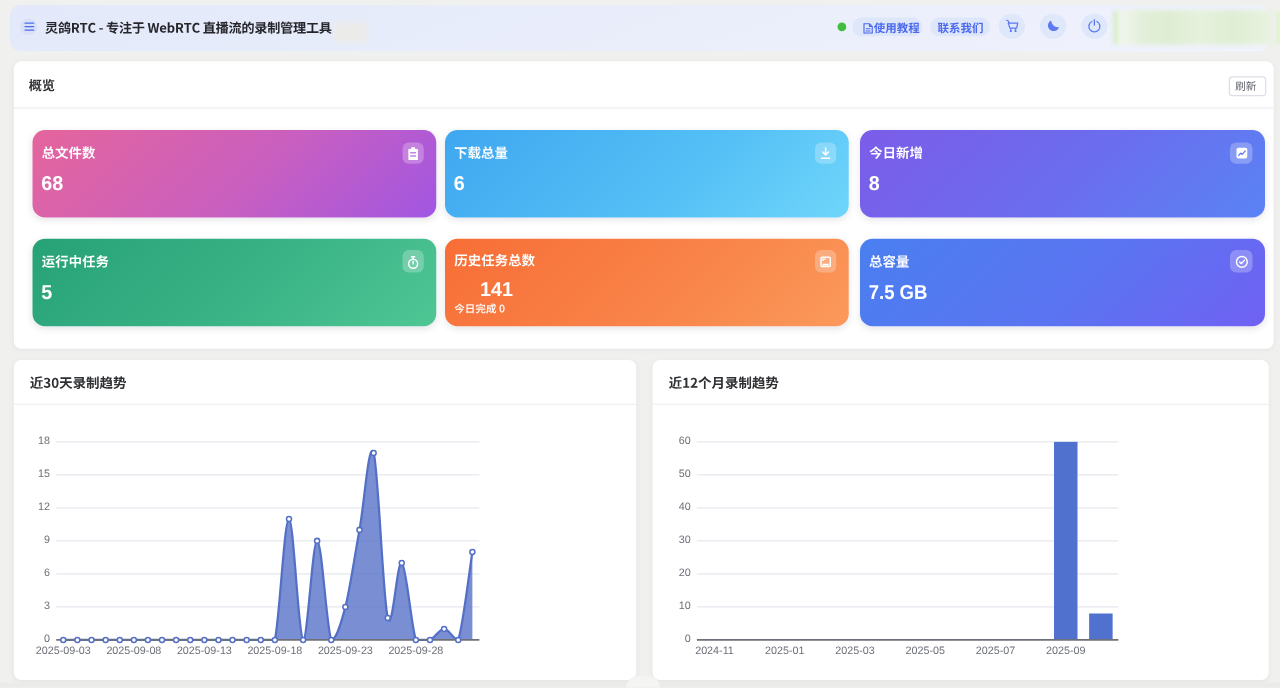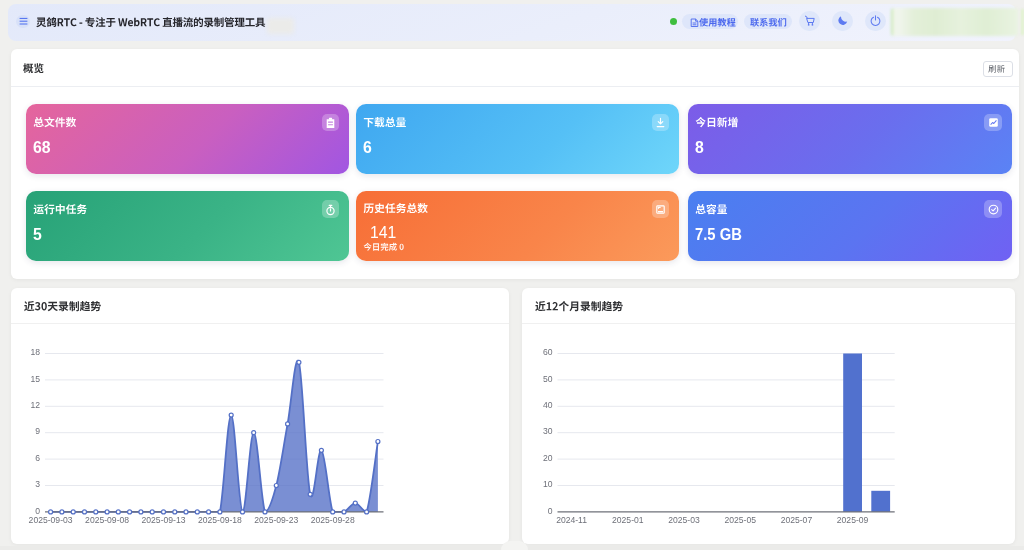--- a/index.html
+++ b/index.html
@@ -107,21 +107,21 @@
 <svg class="abs" style="left:325.2px;top:203.6px" width="11" height="12" viewBox="0 0 11 12">
       <g fill="none" stroke="#fff" stroke-width="1.15" stroke-linecap="round" stroke-linejoin="round">
         <circle cx="5.5" cy="7.0" r="3.6"></circle>
         <path d="M5.5 7.0 V4.9 M4.2 1.4 H6.8 M5.5 1.4 V3.2"></path>
       </g>
     </svg>
 <div class="abs" style="left:355.5px;top:190.8px;width:323.5px;height:70px;border-radius:10px;background:linear-gradient(135deg,#f76e36 0%,#f9854a 60%,#fb9a5b 100%);box-shadow:0 2px 6px rgba(50,50,93,0.12)"></div>
 <svg style="position:absolute;left:362.8px;top:201.6px;overflow:visible" width="67" height="14" viewBox="0 -10.36 67 14.17">
       <path d="M1.05 -8.84L1.05 -4.96C1.05 -3.36 1.00 -1.21 0.24 0.26C0.57 0.39 1.18 0.75 1.42 0.97C2.26 -0.63 2.39 -3.19 2.39 -4.96L2.39 -7.61L10.37 -7.61L10.37 -8.84ZM5.28 -7.11C5.26 -6.57 5.25 -6.06 5.22 -5.55L2.81 -5.55L2.81 -4.32L5.11 -4.32C4.87 -2.55 4.23 -1.05 2.34 -0.05C2.66 0.17 3.03 0.60 3.19 0.90C5.38 -0.31 6.15 -2.17 6.45 -4.32L8.65 -4.32C8.53 -1.95 8.39 -0.92 8.13 -0.66C8.00 -0.53 7.87 -0.51 7.66 -0.51C7.40 -0.51 6.78 -0.52 6.15 -0.57C6.40 -0.21 6.56 0.35 6.59 0.73C7.24 0.75 7.87 0.76 8.24 0.72C8.69 0.66 8.98 0.55 9.27 0.20C9.67 -0.28 9.83 -1.61 9.98 -4.99C10.00 -5.16 10.01 -5.55 10.01 -5.55L6.57 -5.55C6.61 -6.06 6.63 -6.58 6.65 -7.11ZM13.37 -6.43L15.69 -6.43L15.69 -4.89L13.37 -4.89ZM17.05 -6.43L19.31 -6.43L19.31 -4.89L17.05 -4.89ZM13.74 -3.52L12.54 -3.08C12.95 -2.23 13.46 -1.58 14.05 -1.06C13.40 -0.68 12.49 -0.37 11.23 -0.15C11.51 0.14 11.87 0.71 12.02 1.01C13.44 0.71 14.48 0.27 15.22 -0.26C16.71 0.51 18.61 0.76 20.98 0.87C21.07 0.41 21.33 -0.16 21.59 -0.48C19.31 -0.51 17.56 -0.65 16.21 -1.23C16.73 -1.94 16.95 -2.77 17.03 -3.64L20.67 -3.64L20.67 -7.68L17.05 -7.68L17.05 -9.20L15.69 -9.20L15.69 -7.68L12.09 -7.68L12.09 -3.64L15.66 -3.64C15.61 -3.01 15.45 -2.42 15.06 -1.91C14.55 -2.32 14.12 -2.84 13.74 -3.52ZM24.70 -9.22C24.09 -7.61 23.05 -6.01 21.95 -5.00C22.19 -4.68 22.60 -3.95 22.73 -3.63C23.03 -3.92 23.33 -4.27 23.62 -4.64L23.62 0.96L24.92 0.96L24.92 -6.59C25.17 -7.02 25.39 -7.47 25.59 -7.91C25.73 -7.62 25.92 -7.14 25.97 -6.82C26.71 -6.91 27.48 -7.01 28.25 -7.14L28.25 -4.71L25.28 -4.71L25.28 -3.44L28.25 -3.44L28.25 -0.65L25.72 -0.65L25.72 0.60L32.20 0.60L32.20 -0.65L29.57 -0.65L29.57 -3.44L32.32 -3.44L32.32 -4.71L29.57 -4.71L29.57 -7.37C30.45 -7.55 31.30 -7.76 32.05 -8.00L31.09 -9.11C29.74 -8.61 27.58 -8.19 25.62 -7.95C25.75 -8.24 25.88 -8.53 25.99 -8.82ZM37.26 -4.12C37.21 -3.78 37.15 -3.48 37.07 -3.19L33.98 -3.19L33.98 -2.07L36.59 -2.07C35.95 -1.05 34.86 -0.45 33.26 -0.12C33.50 0.13 33.89 0.69 34.02 0.96C35.99 0.41 37.28 -0.48 38.02 -2.07L40.95 -2.07C40.79 -1.06 40.59 -0.51 40.36 -0.34C40.22 -0.23 40.07 -0.22 39.84 -0.22C39.51 -0.22 38.73 -0.23 38.01 -0.29C38.23 0.01 38.40 0.49 38.42 0.83C39.13 0.86 39.84 0.87 40.24 0.84C40.74 0.82 41.09 0.73 41.40 0.44C41.82 0.08 42.08 -0.80 42.32 -2.67C42.37 -2.83 42.39 -3.19 42.39 -3.19L38.42 -3.19C38.50 -3.46 38.55 -3.73 38.61 -4.01ZM40.37 -7.13C39.77 -6.66 39.01 -6.27 38.15 -5.95C37.41 -6.23 36.80 -6.61 36.35 -7.07L36.42 -7.13ZM36.62 -9.28C36.08 -8.34 35.05 -7.36 33.50 -6.66C33.75 -6.44 34.12 -5.95 34.26 -5.65C34.72 -5.89 35.13 -6.14 35.51 -6.40C35.85 -6.06 36.23 -5.76 36.66 -5.49C35.54 -5.21 34.36 -5.02 33.17 -4.93C33.36 -4.63 33.58 -4.11 33.67 -3.79C35.22 -3.97 36.77 -4.27 38.16 -4.76C39.41 -4.29 40.90 -4.03 42.56 -3.91C42.73 -4.25 43.03 -4.77 43.29 -5.06C42.03 -5.11 40.84 -5.24 39.81 -5.46C40.94 -6.05 41.88 -6.80 42.52 -7.76L41.71 -8.27L41.51 -8.22L37.42 -8.22C37.62 -8.47 37.79 -8.73 37.95 -9.00ZM51.71 -2.32C52.33 -1.56 52.95 -0.51 53.15 0.19L54.25 -0.46C54.02 -1.18 53.37 -2.16 52.72 -2.90ZM46.50 -2.73L46.50 -0.71C46.50 0.50 46.91 0.87 48.53 0.87C48.85 0.87 50.30 0.87 50.65 0.87C51.88 0.87 52.28 0.53 52.44 -0.83C52.07 -0.90 51.49 -1.10 51.21 -1.30C51.14 -0.46 51.04 -0.32 50.54 -0.32C50.16 -0.32 48.95 -0.32 48.66 -0.32C48.00 -0.32 47.89 -0.37 47.89 -0.72L47.89 -2.73ZM44.83 -2.58C44.68 -1.70 44.35 -0.70 43.94 -0.14L45.16 0.41C45.63 -0.31 45.95 -1.40 46.09 -2.35ZM46.85 -5.93L51.27 -5.93L51.27 -4.56L46.85 -4.56ZM45.42 -7.15L45.42 -3.34L48.93 -3.34L48.17 -2.73C48.82 -2.28 49.59 -1.56 49.98 -1.05L50.92 -1.89C50.58 -2.31 49.91 -2.91 49.27 -3.34L52.76 -3.34L52.76 -7.15L51.22 -7.15L52.16 -8.72L50.79 -9.29C50.57 -8.63 50.18 -7.79 49.80 -7.15L47.77 -7.15L48.40 -7.44C48.22 -7.98 47.74 -8.71 47.28 -9.25L46.16 -8.72C46.52 -8.25 46.89 -7.63 47.09 -7.15ZM59.12 -9.13C58.95 -8.72 58.64 -8.12 58.40 -7.74L59.23 -7.37C59.51 -7.71 59.86 -8.21 60.22 -8.70ZM58.58 -2.59C58.38 -2.21 58.12 -1.87 57.82 -1.58L56.93 -2.02L57.26 -2.59ZM55.37 -1.60C55.87 -1.41 56.41 -1.14 56.93 -0.87C56.31 -0.49 55.58 -0.21 54.78 -0.03C55.00 0.20 55.25 0.65 55.37 0.95C56.35 0.68 57.24 0.28 57.98 -0.27C58.29 -0.08 58.58 0.12 58.81 0.29L59.58 -0.56C59.36 -0.71 59.09 -0.87 58.81 -1.05C59.36 -1.68 59.79 -2.46 60.06 -3.43L59.35 -3.70L59.15 -3.65L57.78 -3.65L57.96 -4.08L56.80 -4.28C56.72 -4.08 56.64 -3.87 56.54 -3.65L55.15 -3.65L55.15 -2.59L55.99 -2.59C55.79 -2.22 55.57 -1.89 55.37 -1.60ZM55.23 -8.69C55.49 -8.26 55.75 -7.70 55.83 -7.32L54.97 -7.32L54.97 -6.30L56.58 -6.30C56.08 -5.77 55.38 -5.29 54.74 -5.02C54.98 -4.79 55.26 -4.36 55.42 -4.07C55.96 -4.37 56.54 -4.82 57.04 -5.32L57.04 -4.35L58.25 -4.35L58.25 -5.53C58.66 -5.20 59.09 -4.84 59.33 -4.61L60.02 -5.52C59.82 -5.66 59.22 -6.02 58.72 -6.30L60.32 -6.30L60.32 -7.32L58.25 -7.32L58.25 -9.27L57.04 -9.27L57.04 -7.32L55.92 -7.32L56.82 -7.72C56.73 -8.11 56.45 -8.67 56.17 -9.08ZM61.17 -9.23C60.93 -7.27 60.44 -5.41 59.57 -4.27C59.83 -4.09 60.32 -3.66 60.51 -3.44C60.71 -3.74 60.91 -4.07 61.08 -4.43C61.29 -3.60 61.54 -2.82 61.86 -2.14C61.29 -1.22 60.49 -0.53 59.39 -0.03C59.61 0.22 59.96 0.76 60.07 1.02C61.09 0.50 61.89 -0.15 62.50 -0.97C62.99 -0.22 63.60 0.41 64.35 0.88C64.54 0.56 64.92 0.09 65.20 -0.14C64.38 -0.60 63.72 -1.29 63.21 -2.14C63.73 -3.22 64.06 -4.50 64.27 -6.04L64.95 -6.04L64.95 -7.25L62.03 -7.25C62.16 -7.84 62.28 -8.44 62.37 -9.06ZM63.05 -6.04C62.94 -5.11 62.77 -4.28 62.52 -3.56C62.23 -4.33 62.01 -5.16 61.86 -6.04Z" fill="#ffffff"></path>
     </svg>
-<div class="abs" style="left:370px;top:224.0px;font-size:16.1px;line-height:16.1px;font-weight:normal;color:#fff;transform:scaleX(0.98);transform-origin:0 0">141</div>
+<div class="abs" style="left:384px;top:224.0px;font-size:16.1px;line-height:16.1px;font-weight:bold;color:#fff;transform:scaleX(0.98);transform-origin:0 0">141</div>
 <svg style="position:absolute;left:362.7px;top:242.3px;overflow:visible" width="43" height="11" viewBox="0 -8.17 43 11.18">
       <path d="M3.28 -4.37C3.74 -4.01 4.34 -3.52 4.72 -3.14L1.33 -3.14L1.33 -2.08L5.74 -2.08C5.15 -1.32 4.42 -0.41 3.78 0.33L4.86 0.82C5.78 -0.33 6.86 -1.72 7.62 -2.80L6.80 -3.19L6.62 -3.14L5.12 -3.14L5.64 -3.68C5.27 -4.06 4.49 -4.63 3.96 -5.01ZM4.13 -7.40C3.28 -6.06 1.73 -4.95 0.21 -4.30C0.52 -4.04 0.84 -3.64 1.01 -3.35C2.22 -3.97 3.41 -4.83 4.36 -5.90C5.29 -4.93 6.51 -4.01 7.58 -3.44C7.76 -3.73 8.12 -4.17 8.38 -4.39C7.21 -4.89 5.83 -5.80 4.98 -6.67L5.16 -6.92ZM10.98 -2.88L14.82 -2.88L14.82 -0.94L10.98 -0.94ZM10.98 -3.90L10.98 -5.74L14.82 -5.74L14.82 -3.90ZM9.92 -6.79L9.92 0.67L10.98 0.67L10.98 0.10L14.82 0.10L14.82 0.65L15.93 0.65L15.93 -6.79ZM19.23 -4.81L19.23 -3.86L23.70 -3.86L23.70 -4.81ZM17.65 -3.23L17.65 -2.25L19.78 -2.25C19.70 -1.01 19.44 -0.41 17.49 -0.10C17.69 0.10 17.96 0.52 18.03 0.77C20.32 0.34 20.73 -0.59 20.83 -2.25L22.00 -2.25L22.00 -0.59C22.00 0.34 22.24 0.65 23.24 0.65C23.43 0.65 24.12 0.65 24.33 0.65C25.14 0.65 25.40 0.32 25.52 -0.94C25.23 -1.01 24.79 -1.17 24.59 -1.33C24.54 -0.43 24.50 -0.29 24.23 -0.29C24.06 -0.29 23.52 -0.29 23.39 -0.29C23.09 -0.29 23.05 -0.33 23.05 -0.60L23.05 -2.25L25.35 -2.25L25.35 -3.23ZM20.67 -7.09C20.78 -6.90 20.88 -6.66 20.97 -6.42L17.80 -6.42L17.80 -4.27L18.83 -4.27L18.83 -5.44L24.10 -5.44L24.10 -4.27L25.17 -4.27L25.17 -6.42L22.19 -6.42C22.08 -6.73 21.90 -7.11 21.73 -7.40ZM30.22 -7.29C30.22 -6.87 30.24 -6.44 30.25 -6.02L26.73 -6.02L26.73 -3.49C26.73 -2.37 26.68 -0.86 26.01 0.17C26.25 0.29 26.71 0.67 26.89 0.88C27.61 -0.18 27.79 -1.87 27.81 -3.13L28.94 -3.13C28.92 -2.05 28.89 -1.63 28.79 -1.50C28.73 -1.43 28.65 -1.40 28.53 -1.40C28.39 -1.40 28.10 -1.41 27.80 -1.44C27.94 -1.18 28.05 -0.77 28.07 -0.47C28.47 -0.46 28.84 -0.47 29.08 -0.51C29.33 -0.55 29.51 -0.63 29.68 -0.84C29.88 -1.10 29.92 -1.87 29.95 -3.69C29.95 -3.81 29.95 -4.07 29.95 -4.07L27.81 -4.07L27.81 -5.01L30.31 -5.01C30.43 -3.71 30.62 -2.49 30.92 -1.51C30.42 -0.95 29.82 -0.47 29.15 -0.11C29.38 0.09 29.76 0.52 29.90 0.74C30.44 0.41 30.92 0.03 31.36 -0.43C31.73 0.28 32.22 0.71 32.83 0.71C33.63 0.71 33.97 0.33 34.13 -1.28C33.86 -1.38 33.49 -1.63 33.26 -1.86C33.21 -0.77 33.11 -0.34 32.91 -0.34C32.63 -0.34 32.35 -0.71 32.11 -1.32C32.74 -2.18 33.24 -3.17 33.60 -4.30L32.56 -4.55C32.35 -3.85 32.08 -3.21 31.73 -2.63C31.58 -3.33 31.46 -4.14 31.38 -5.01L34.06 -5.01L34.06 -6.02L33.16 -6.02L33.58 -6.46C33.26 -6.75 32.64 -7.14 32.16 -7.39L31.54 -6.77C31.89 -6.56 32.33 -6.27 32.64 -6.02L31.32 -6.02C31.30 -6.44 31.30 -6.86 31.30 -7.29ZM38.89 0.12C40.19 0.12 41.05 -1.01 41.05 -3.22C41.05 -5.40 40.19 -6.48 38.89 -6.48C37.59 -6.48 36.73 -5.41 36.73 -3.22C36.73 -1.01 37.59 0.12 38.89 0.12ZM38.89 -0.87C38.34 -0.87 37.93 -1.42 37.93 -3.22C37.93 -4.99 38.34 -5.51 38.89 -5.51C39.44 -5.51 39.84 -4.99 39.84 -3.22C39.84 -1.42 39.44 -0.87 38.89 -0.87Z" fill="rgba(255,255,255,0.92)"></path>
     </svg>
 <div class="abs" style="left:651.7px;top:200.4px;width:17.8px;height:17.8px;border-radius:5px;background:rgba(255,255,255,0.25)"></div>
 <svg class="abs" style="left:655.2px;top:203.6px" width="11" height="12" viewBox="0 0 11 12">
       <g fill="none" stroke="#fff" stroke-width="1.15" stroke-linecap="round" stroke-linejoin="round">
         <rect x="1.8" y="1.8" width="7.4" height="7.4" rx="0.8"></rect>
         <path d="M3.4 4.3 V3.3 H5.2"></path>
       </g>
       <rect x="3.0" y="7.0" width="5.0" height="1.5" fill="#fff"></rect>

